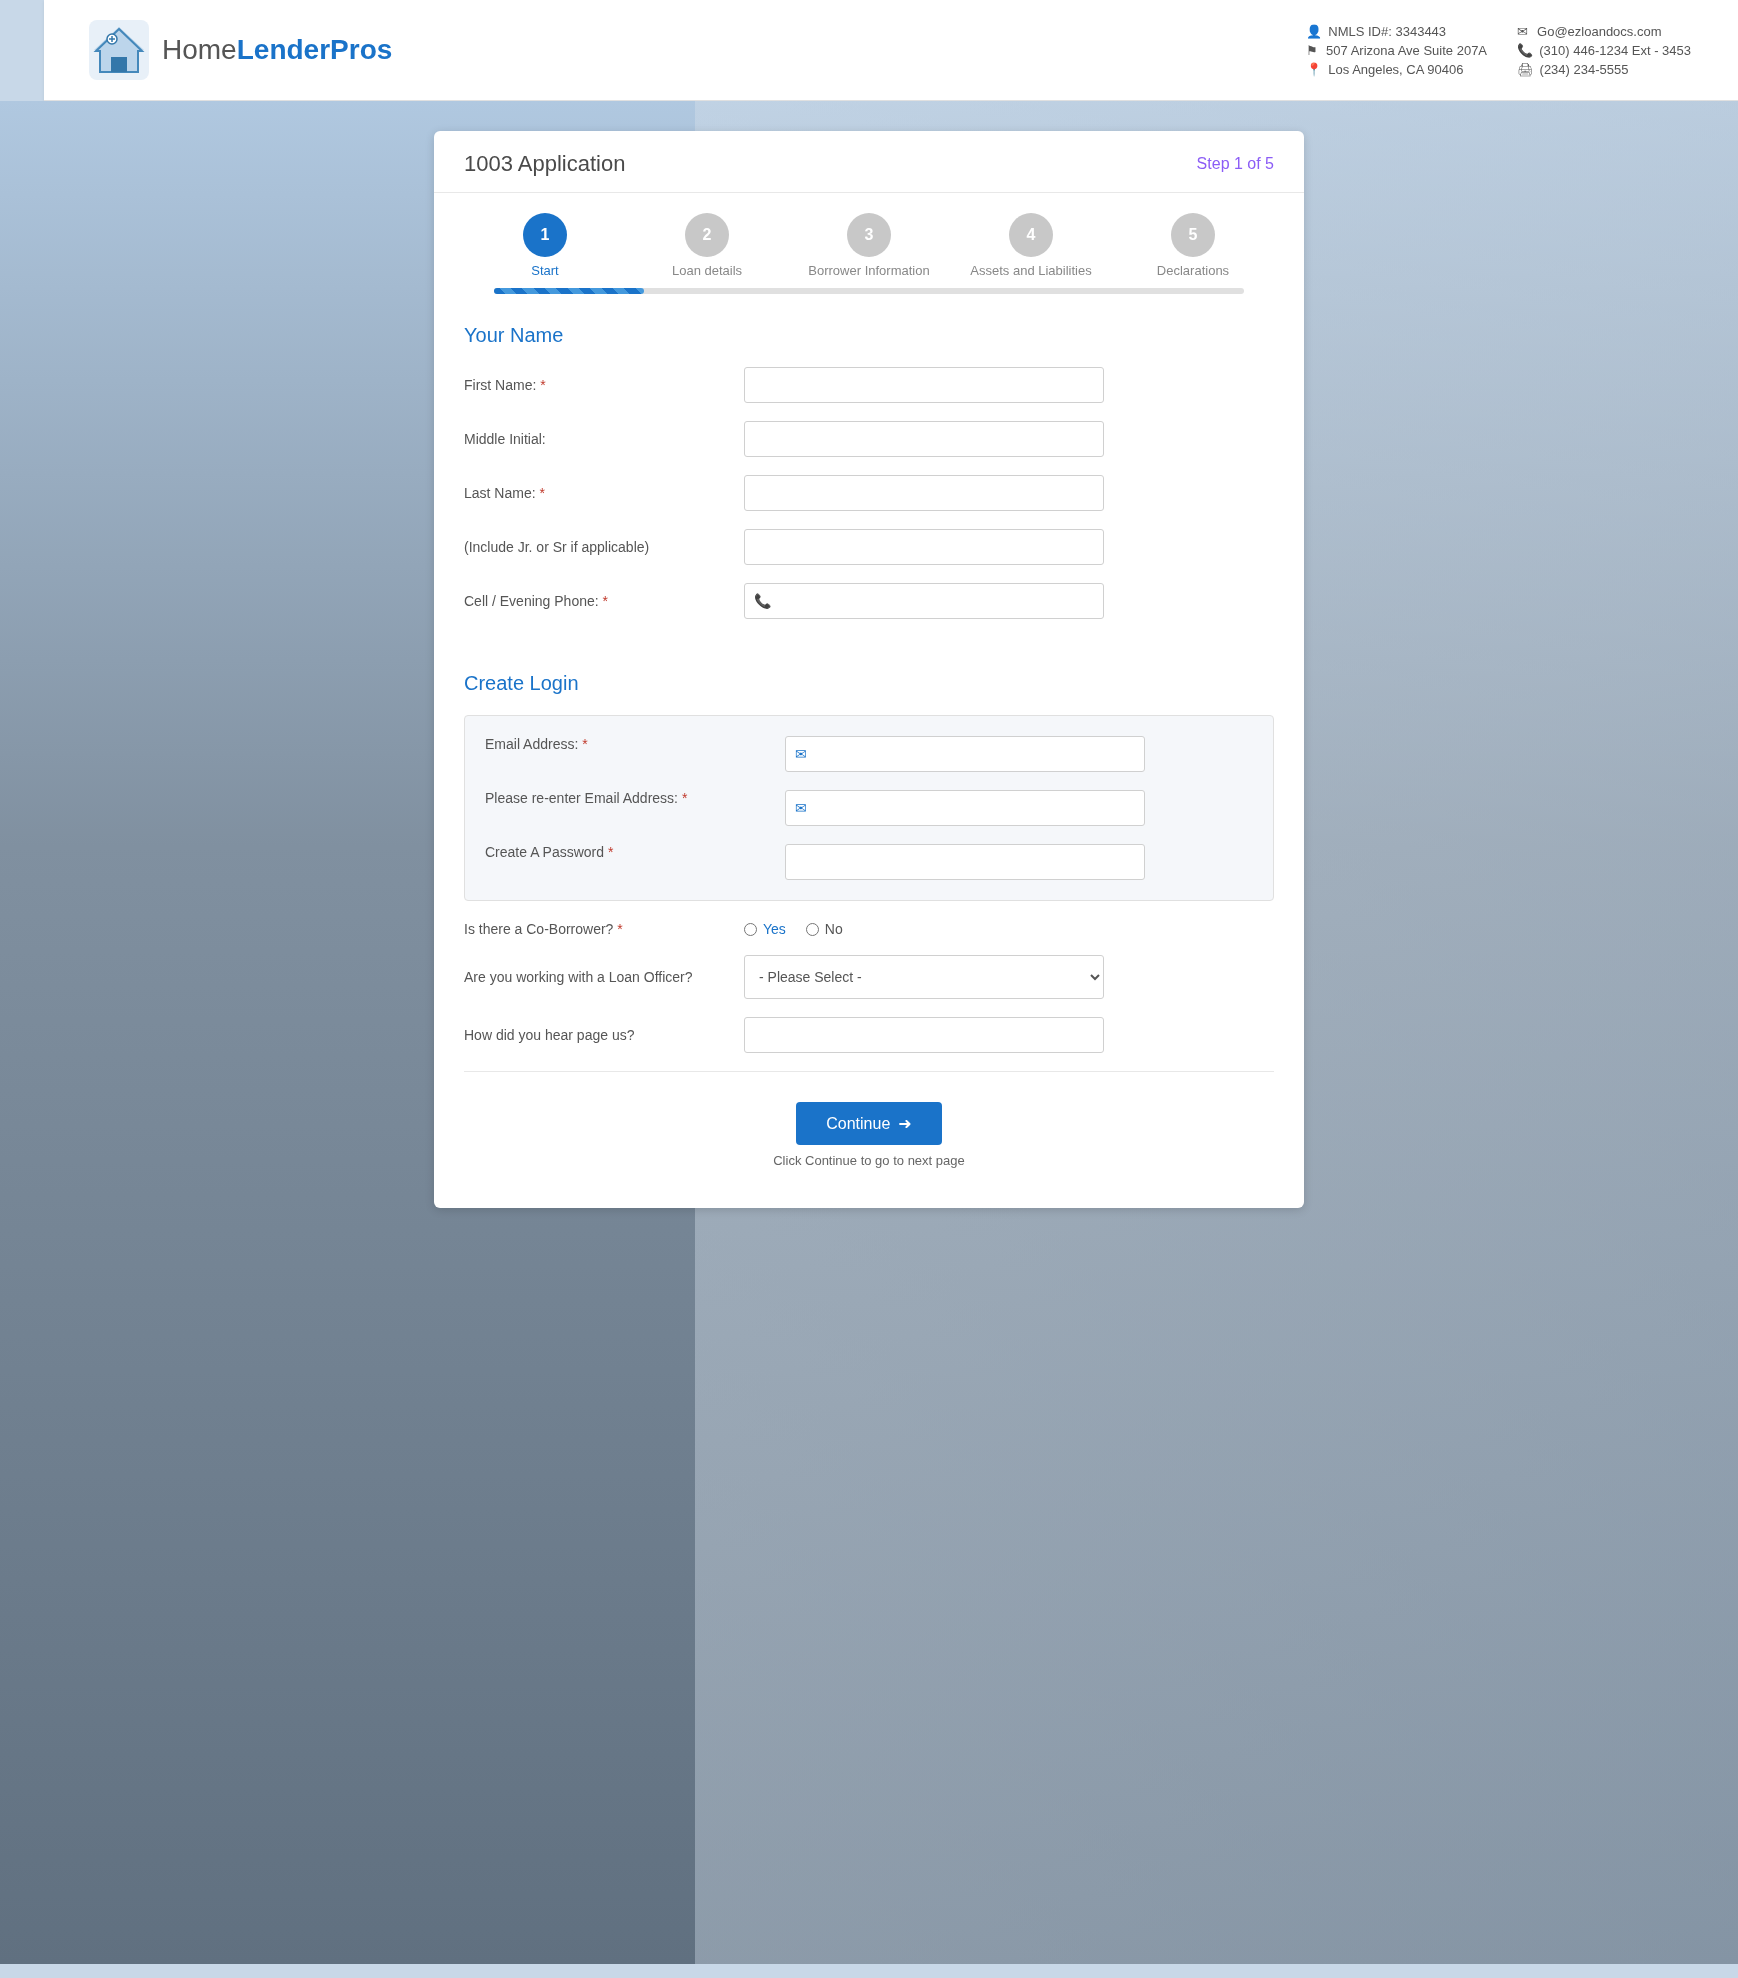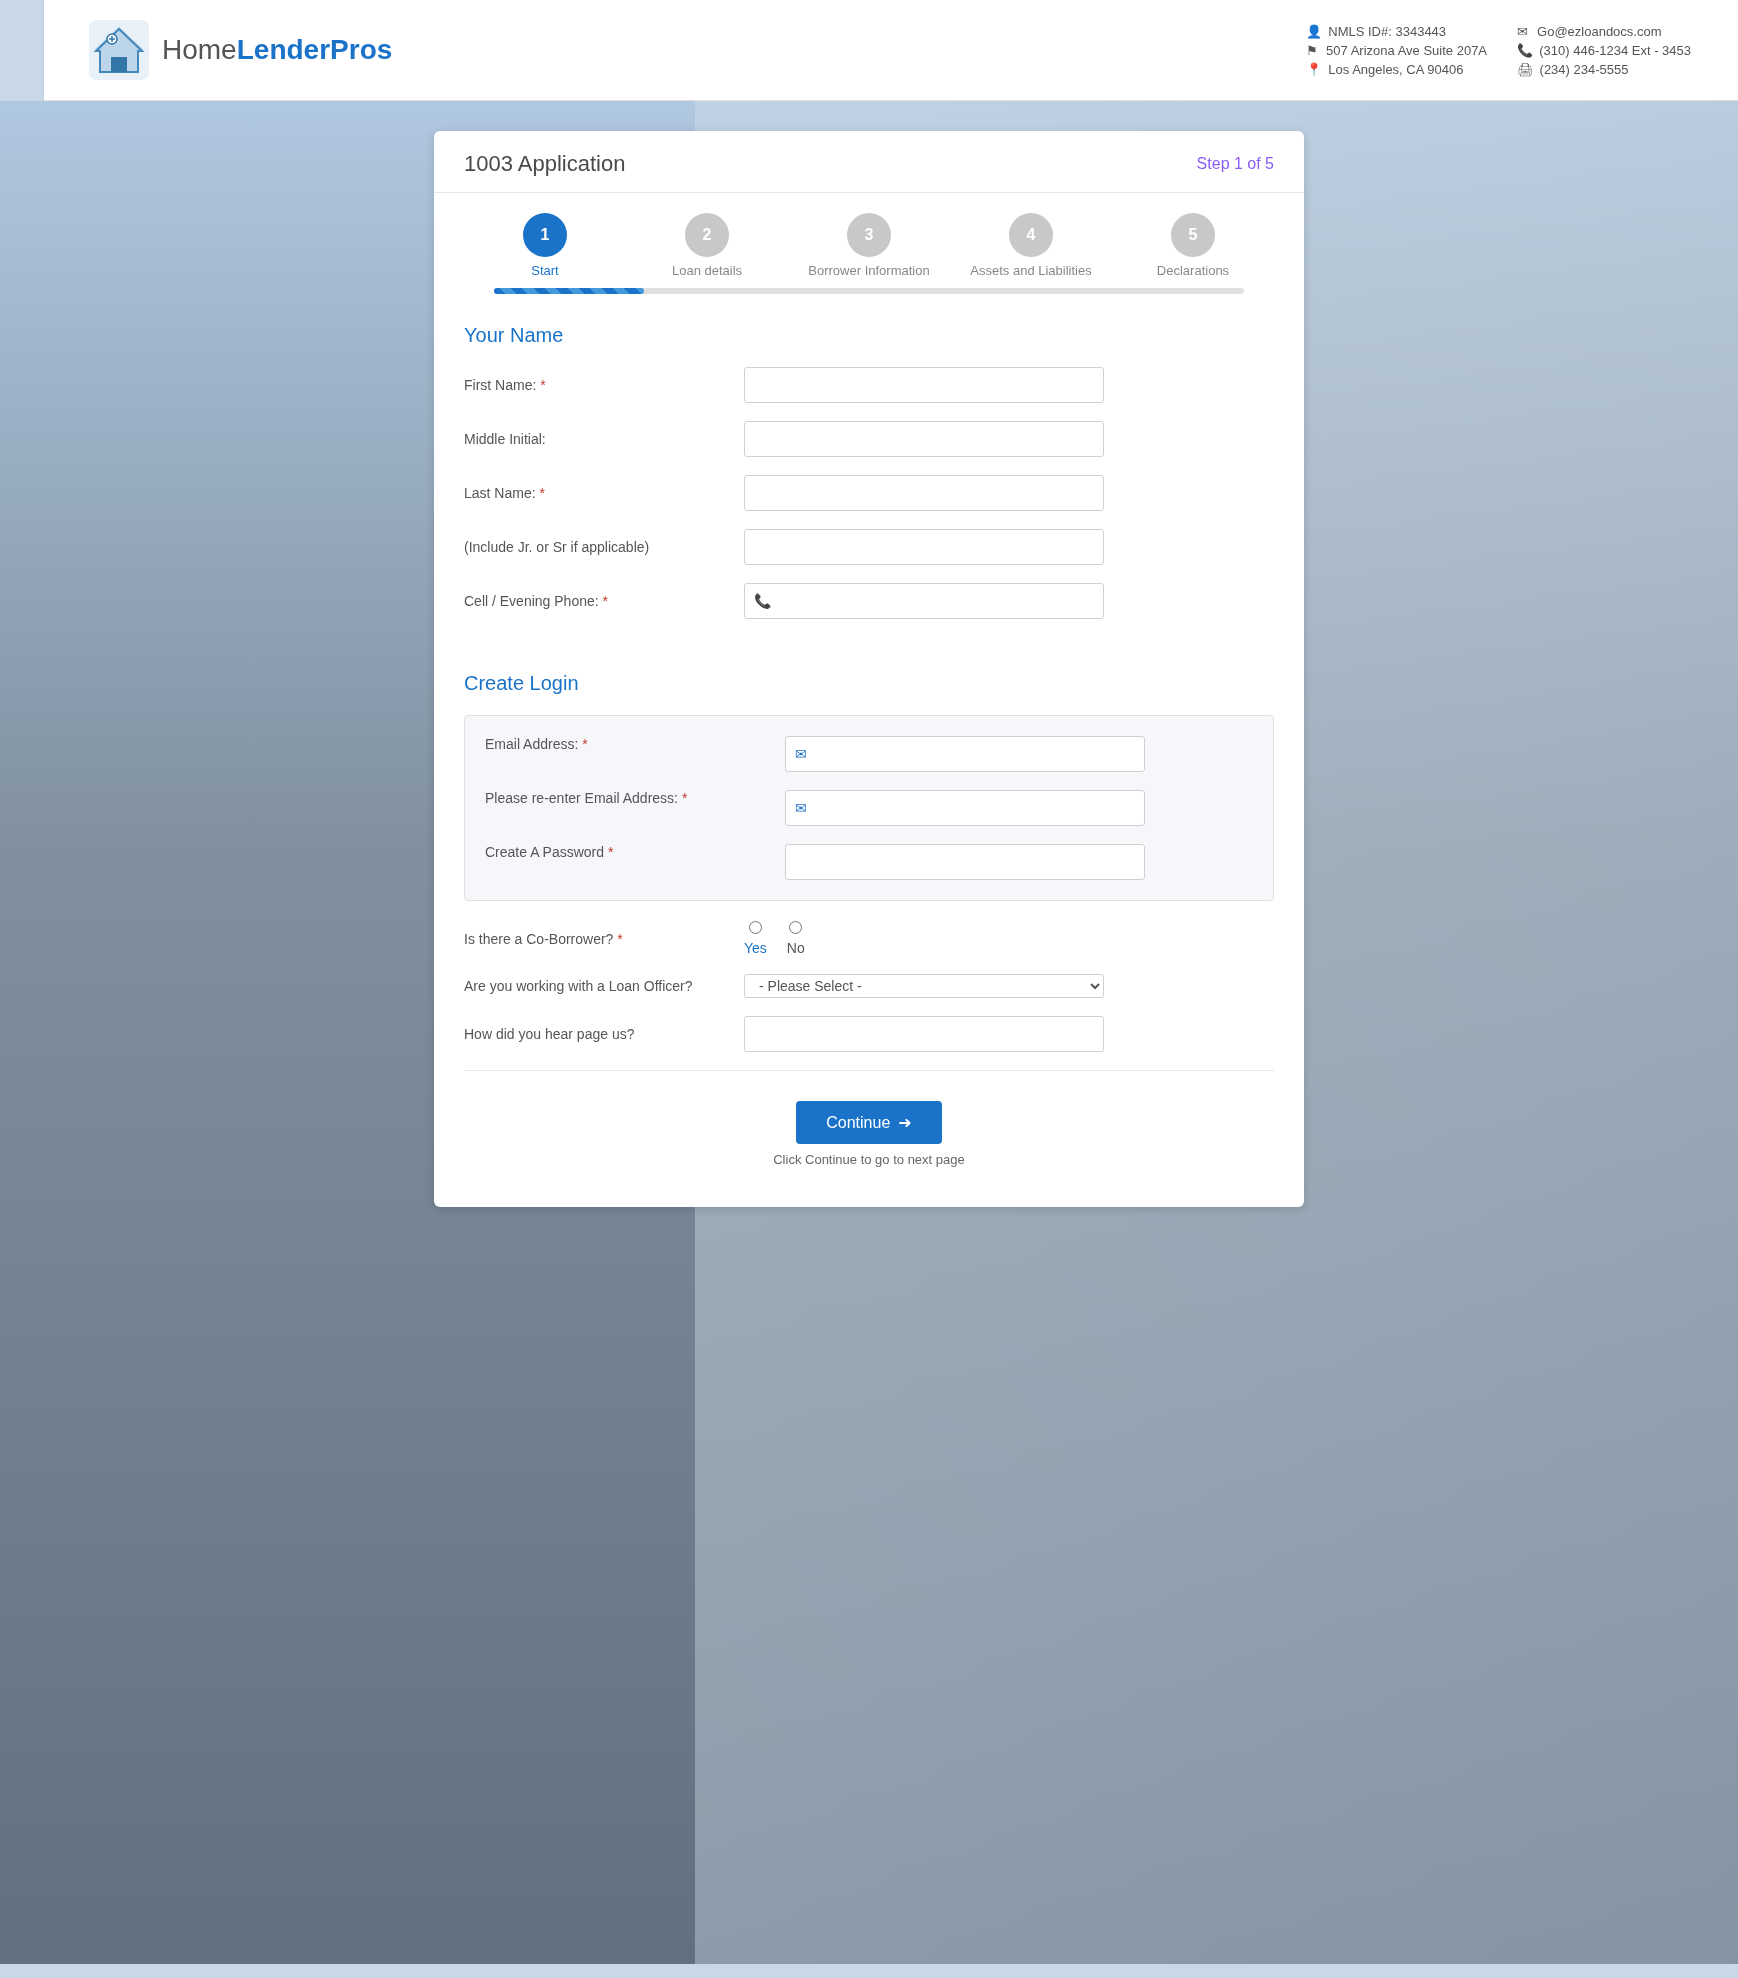--- a/index.html
+++ b/index.html
@@ -245,37 +245,36 @@
     .radio-group {
       display: flex;
       align-items: center;
       gap: 20px;
     }
     .radio-option {
       display: flex;
       align-items: center;
       gap: 6px;
       cursor: pointer;
-      flex-direction: column;
     }
     .radio-option input[type="radio"] {
       cursor: pointer;
     }
     .radio-yes {
       color: #1a73c9;
     }
     .radio-no {
       color: #555;
     }
 
     
     .form-select {
       flex: 1;
       max-width: 360px;
-      height: 24px;
+      height: 44px;
       border: 1px solid #d0d0d0;
       border-radius: 3px;
       padding: 0 10px;
       font-size: 14px;
       color: #555;
       background: #fff;
       outline: none;
       cursor: pointer;
     }
 

